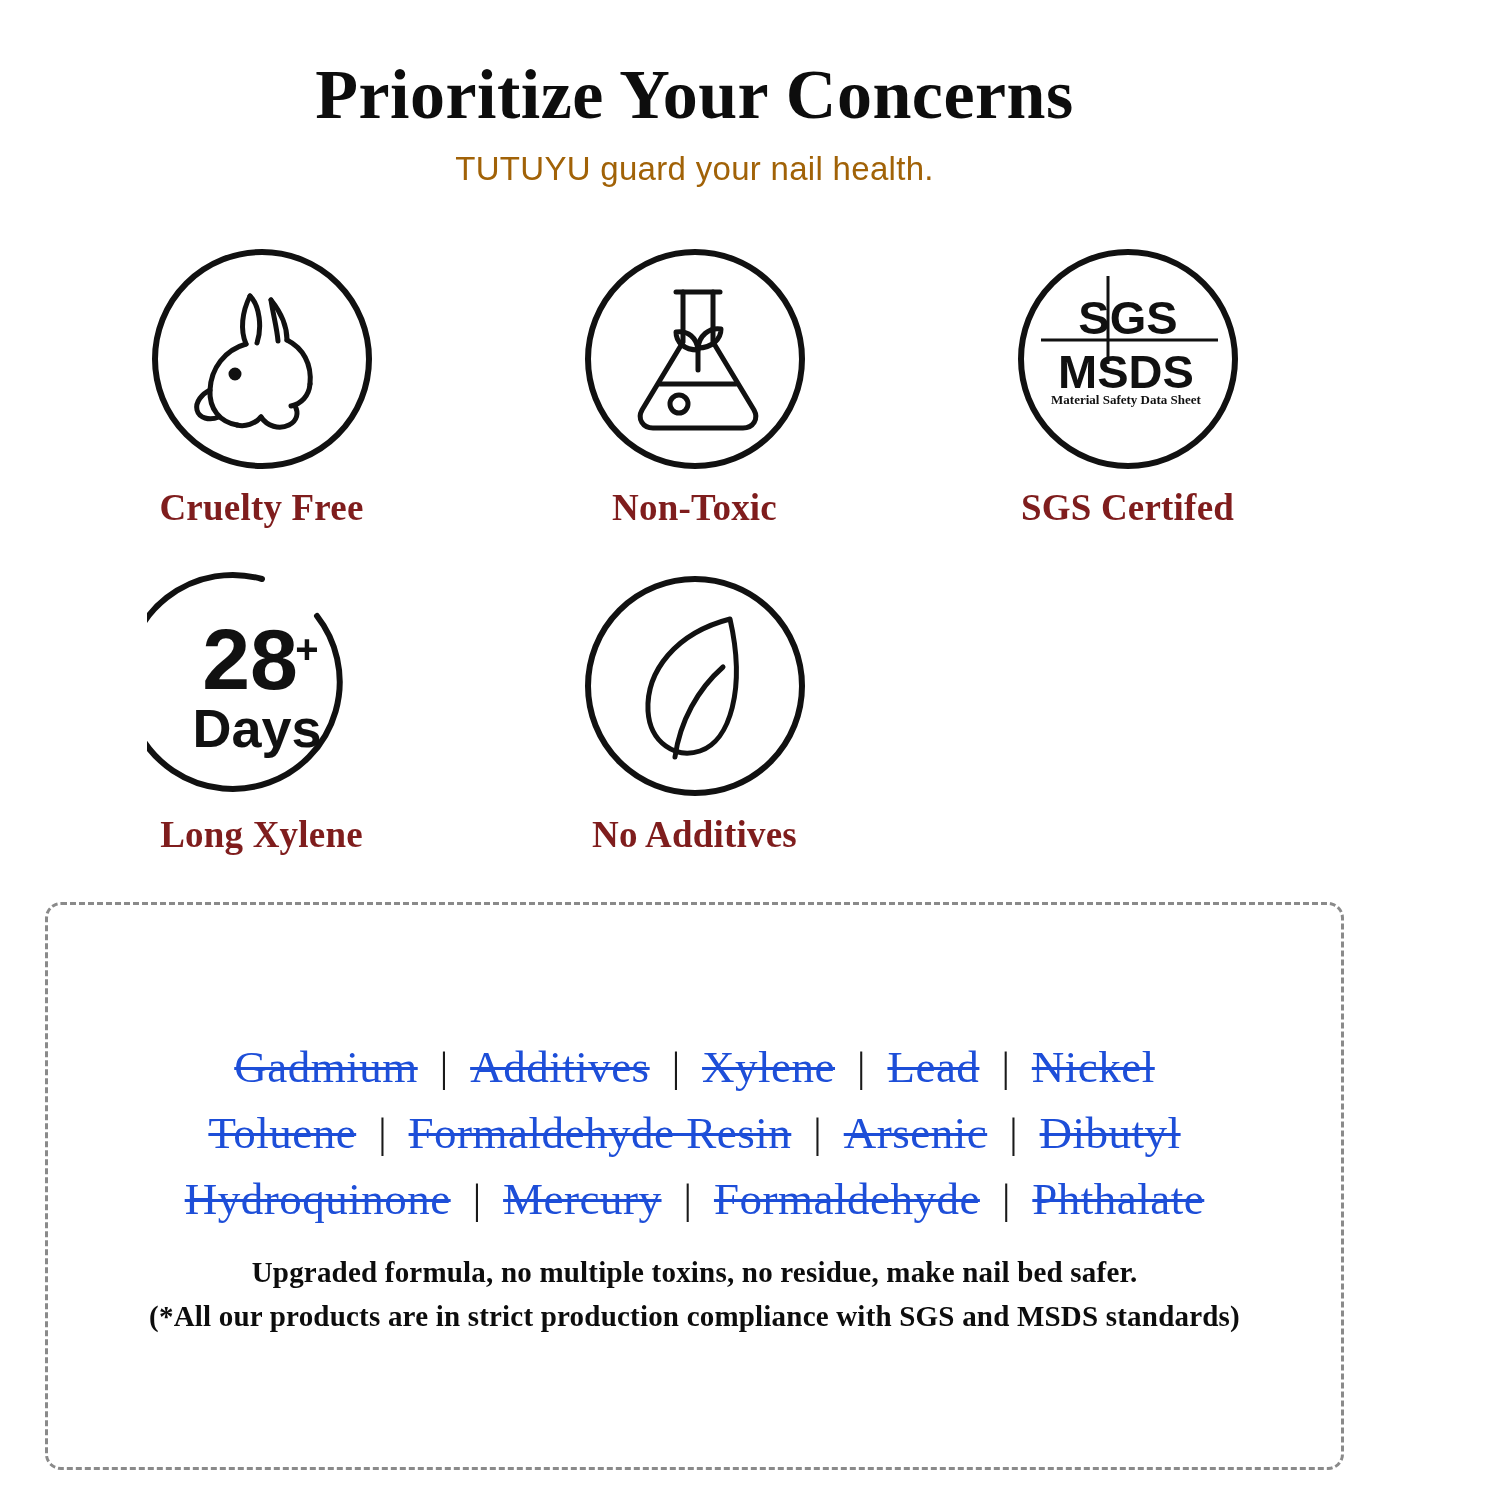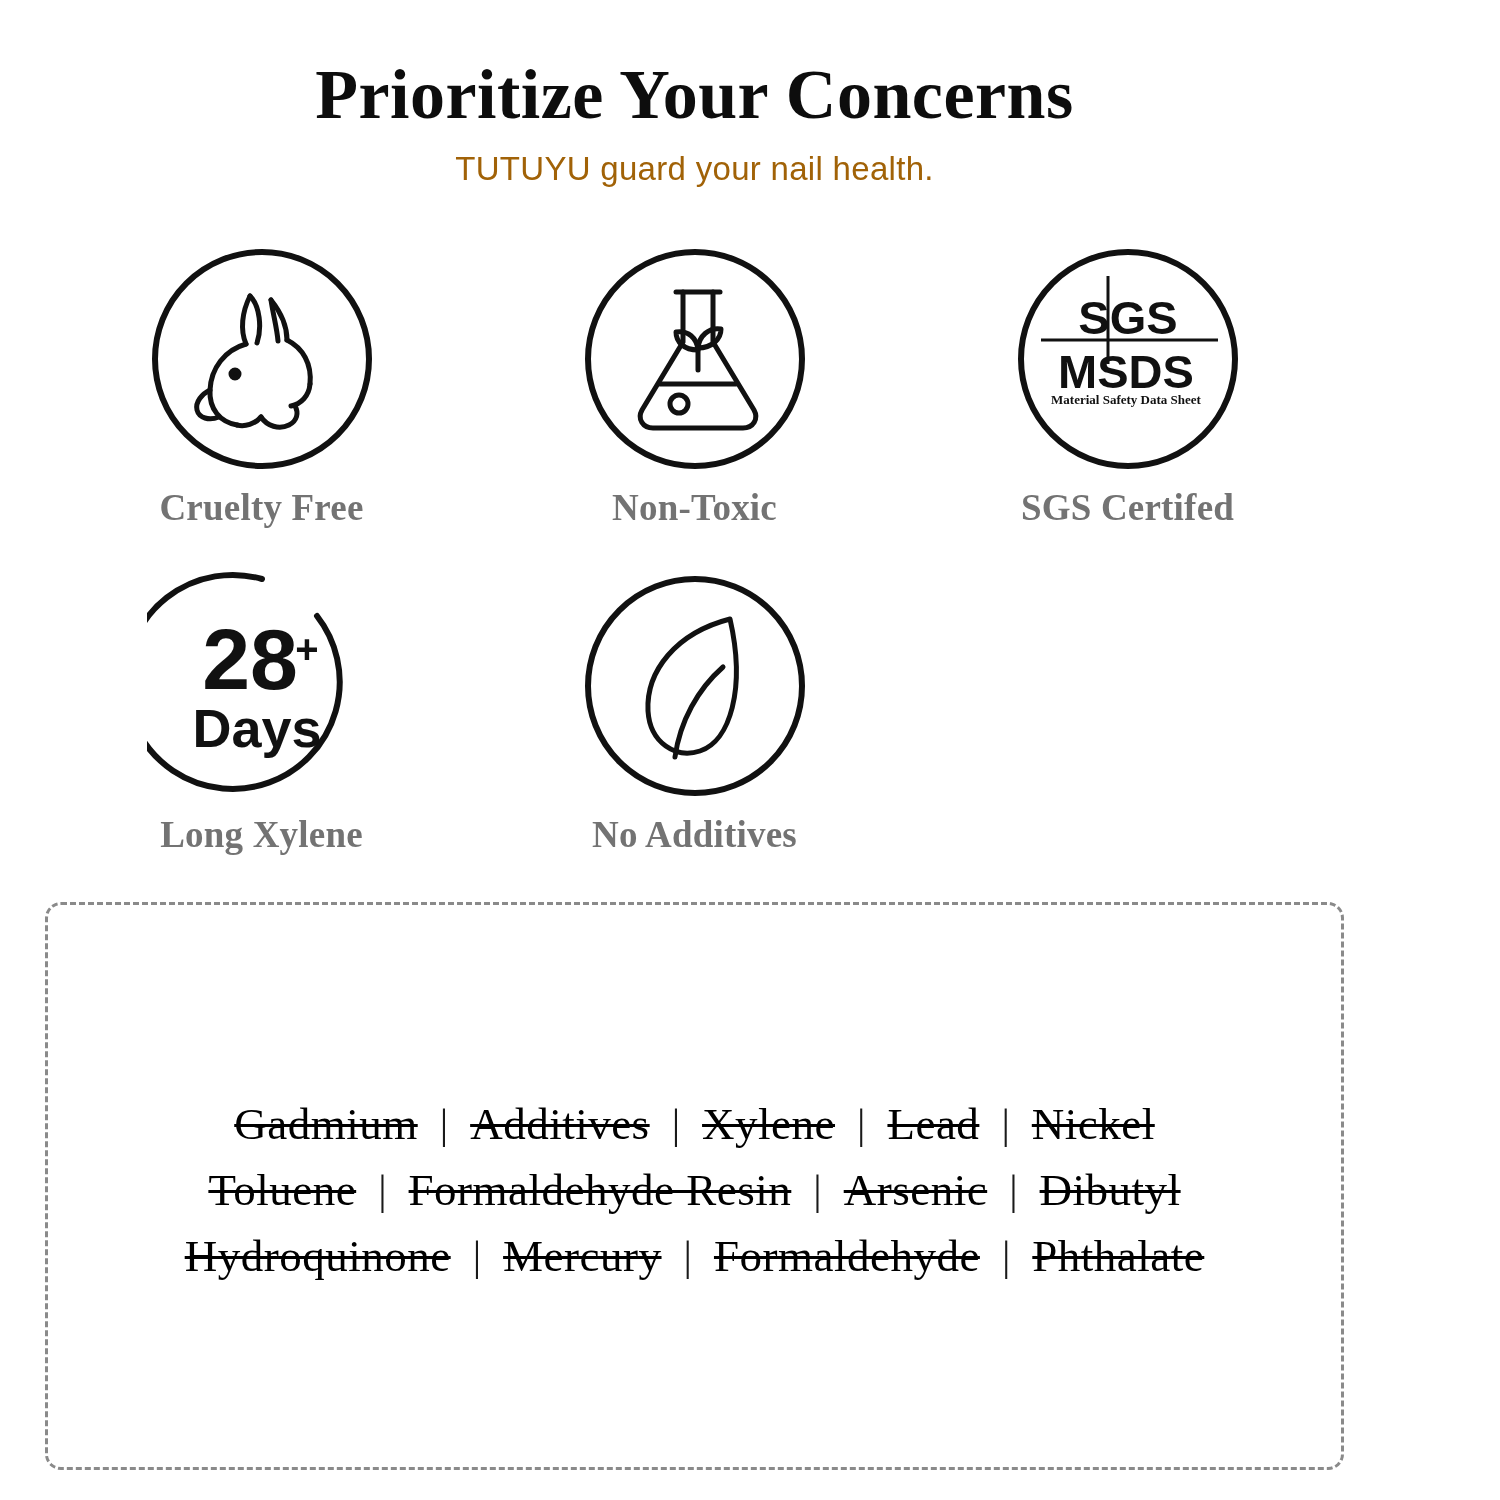--- a/index.html
+++ b/index.html
@@ -66,21 +66,21 @@
     height: 230px;
     display: flex;
     align-items: center;
     justify-content: center;
   }
   .feature-label {
     margin-top: 12px;
     font-family: "Liberation Serif", serif;
     font-weight: 700;
     font-size: 37px;
-    color: #737373;
+    color: #7f1d1d;
     letter-spacing: 0.2px;
     text-align: center;
   }
 
   
   .panel {
     margin-top: 46px;
     border: 3px dashed #8a8a8a;
     border-radius: 16px;
     flex: 1;
@@ -98,21 +98,21 @@
   .free-row {
     display: flex;
     align-items: center;
     justify-content: center;
     flex-wrap: nowrap;
     gap: 22px;
   }
   .free-item {
     font-family: "Liberation Serif", serif;
     font-size: 45px;
-    color: #000000;
+    color: #1d4ed8;
     text-decoration: line-through;
     text-decoration-thickness: 3px;
     letter-spacing: 0.5px;
     white-space: nowrap;
   }
   .sep {
     font-family: "Liberation Serif", serif;
     font-size: 42px;
     color: #1a1a1a;
   }
@@ -287,15 +287,19 @@
         <span class="sep">|</span>
         <span class="free-item">Mercury</span>
         <span class="sep">|</span>
         <span class="free-item">Formaldehyde</span>
         <span class="sep">|</span>
         <span class="free-item">Phthalate</span>
       </div>
 
     </div>
 
+    <div class="panel-notes">
+      <div class="note">Upgraded formula, no multiple toxins, no residue, make nail bed safer.</div>
+      <div class="note">(*All our products are in strict production compliance with SGS and MSDS standards)</div>
+    </div>
   </div>
 
 </div>
 
 </body></html>

